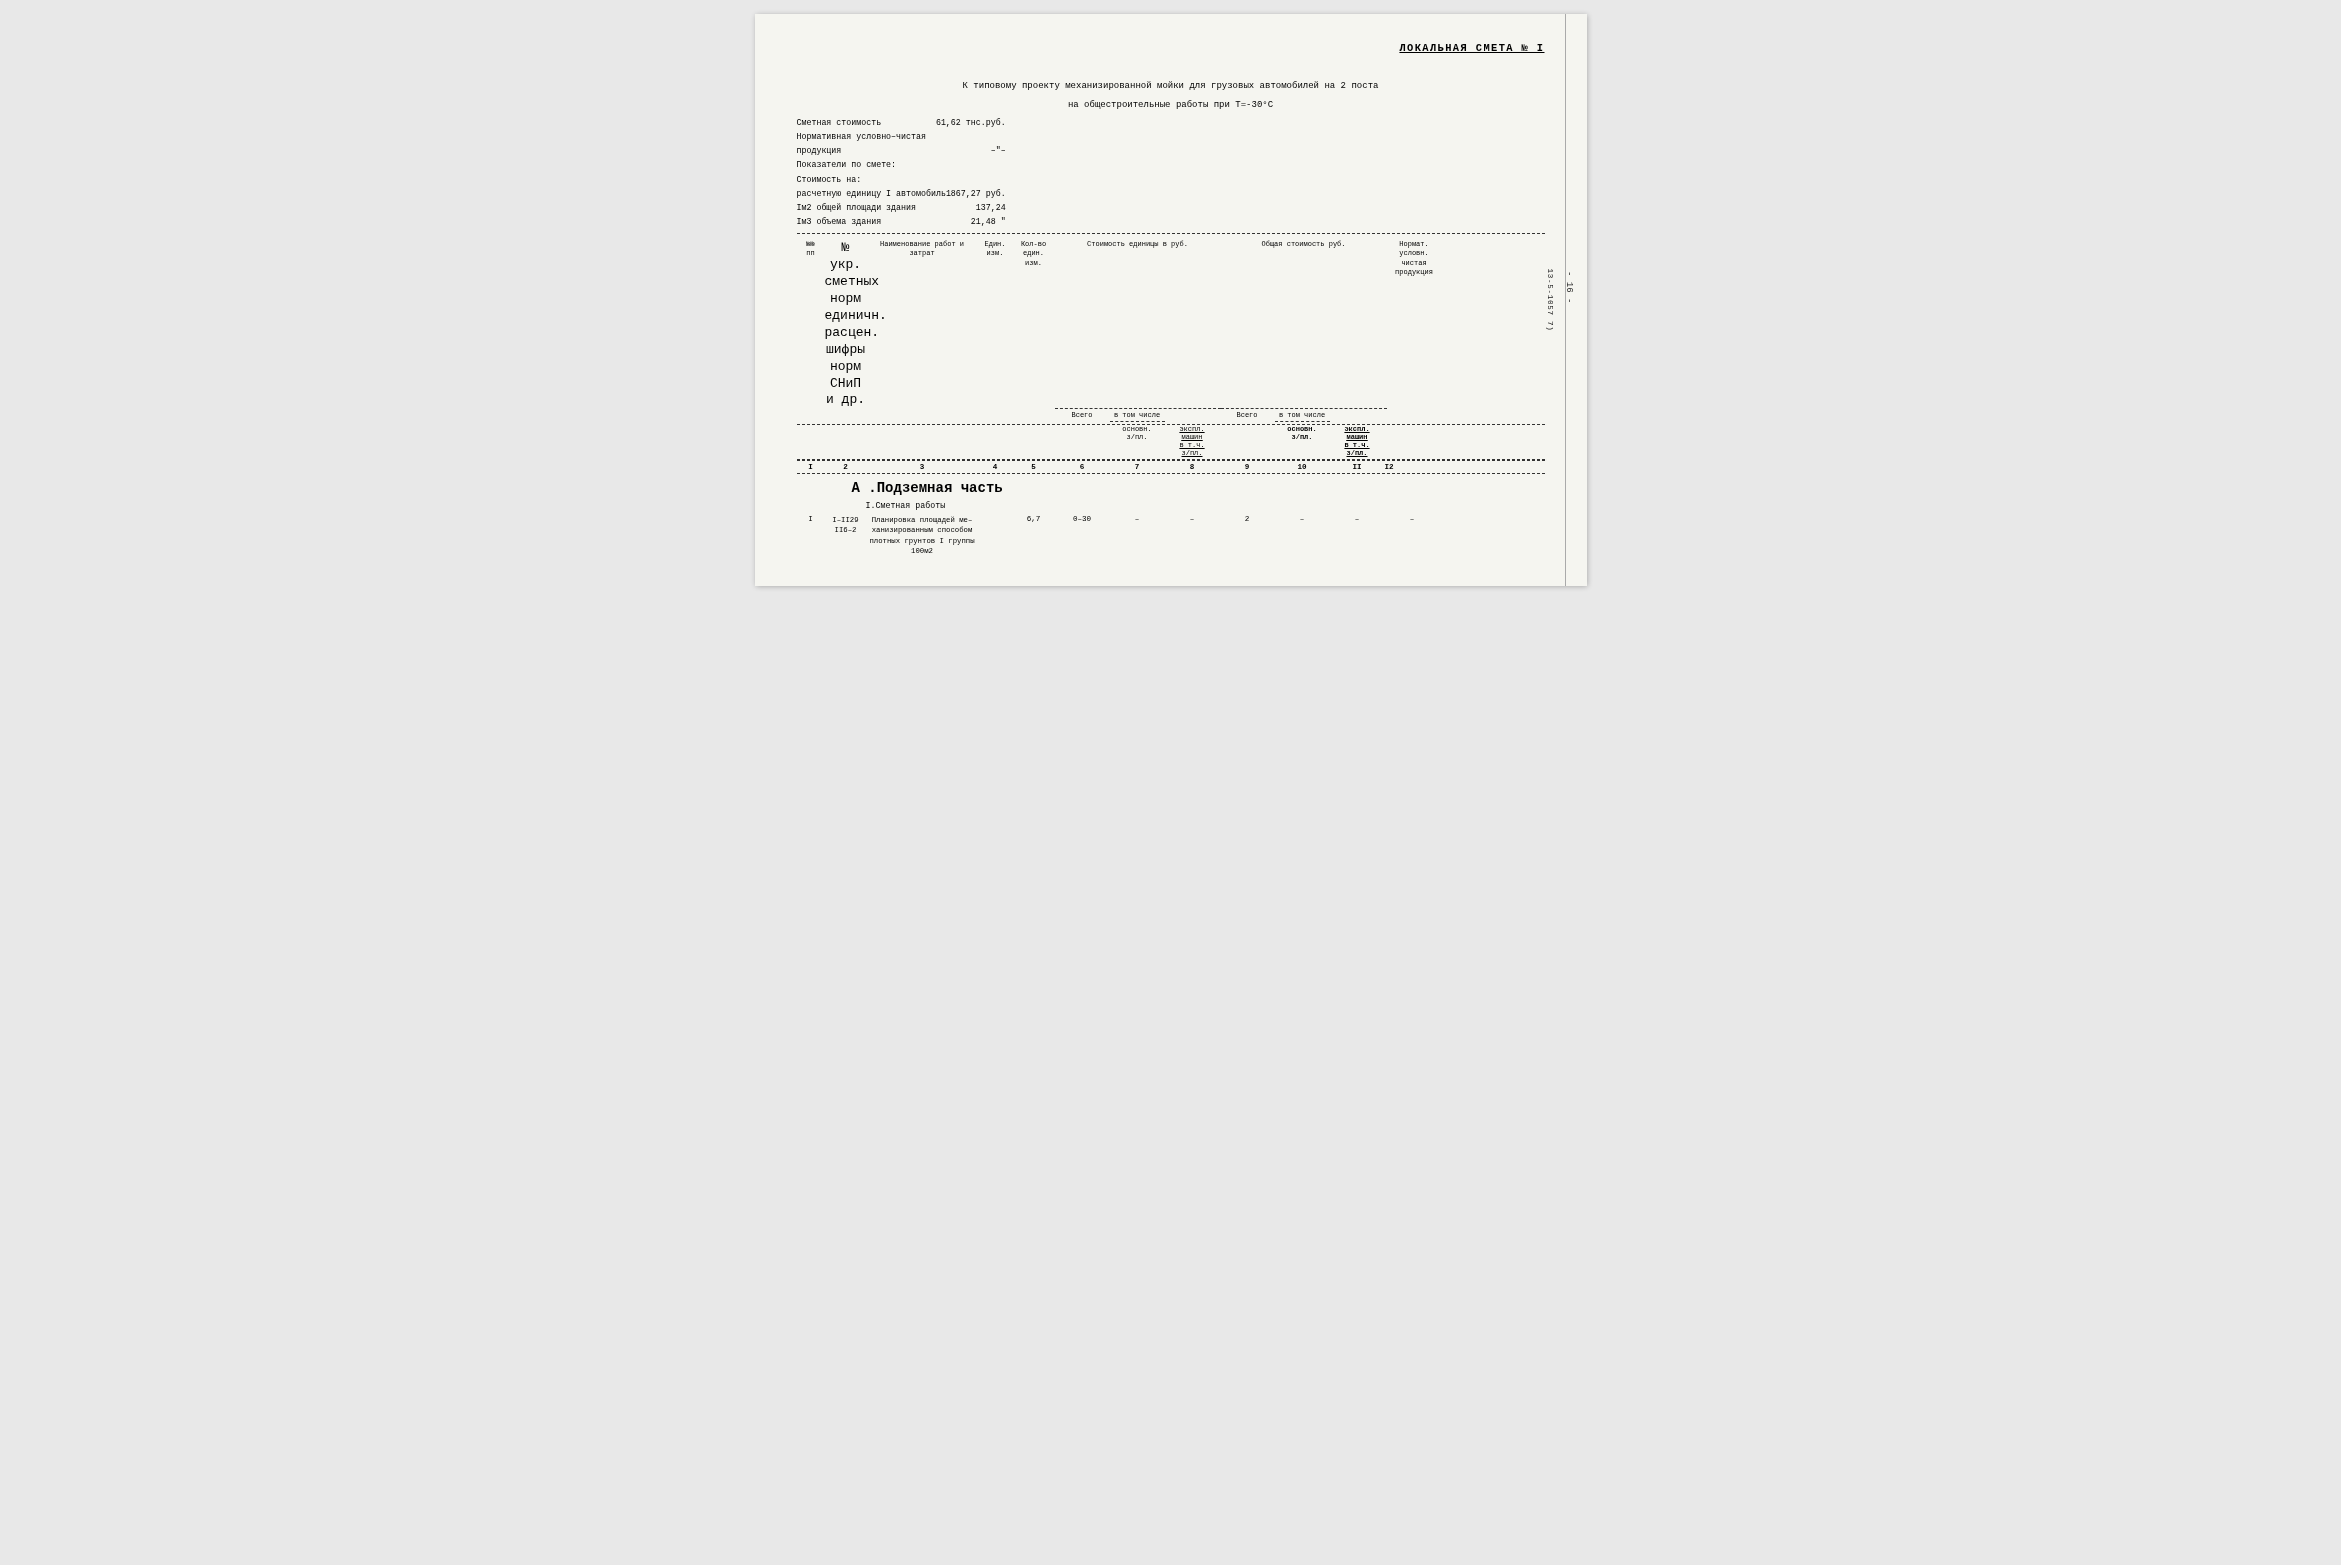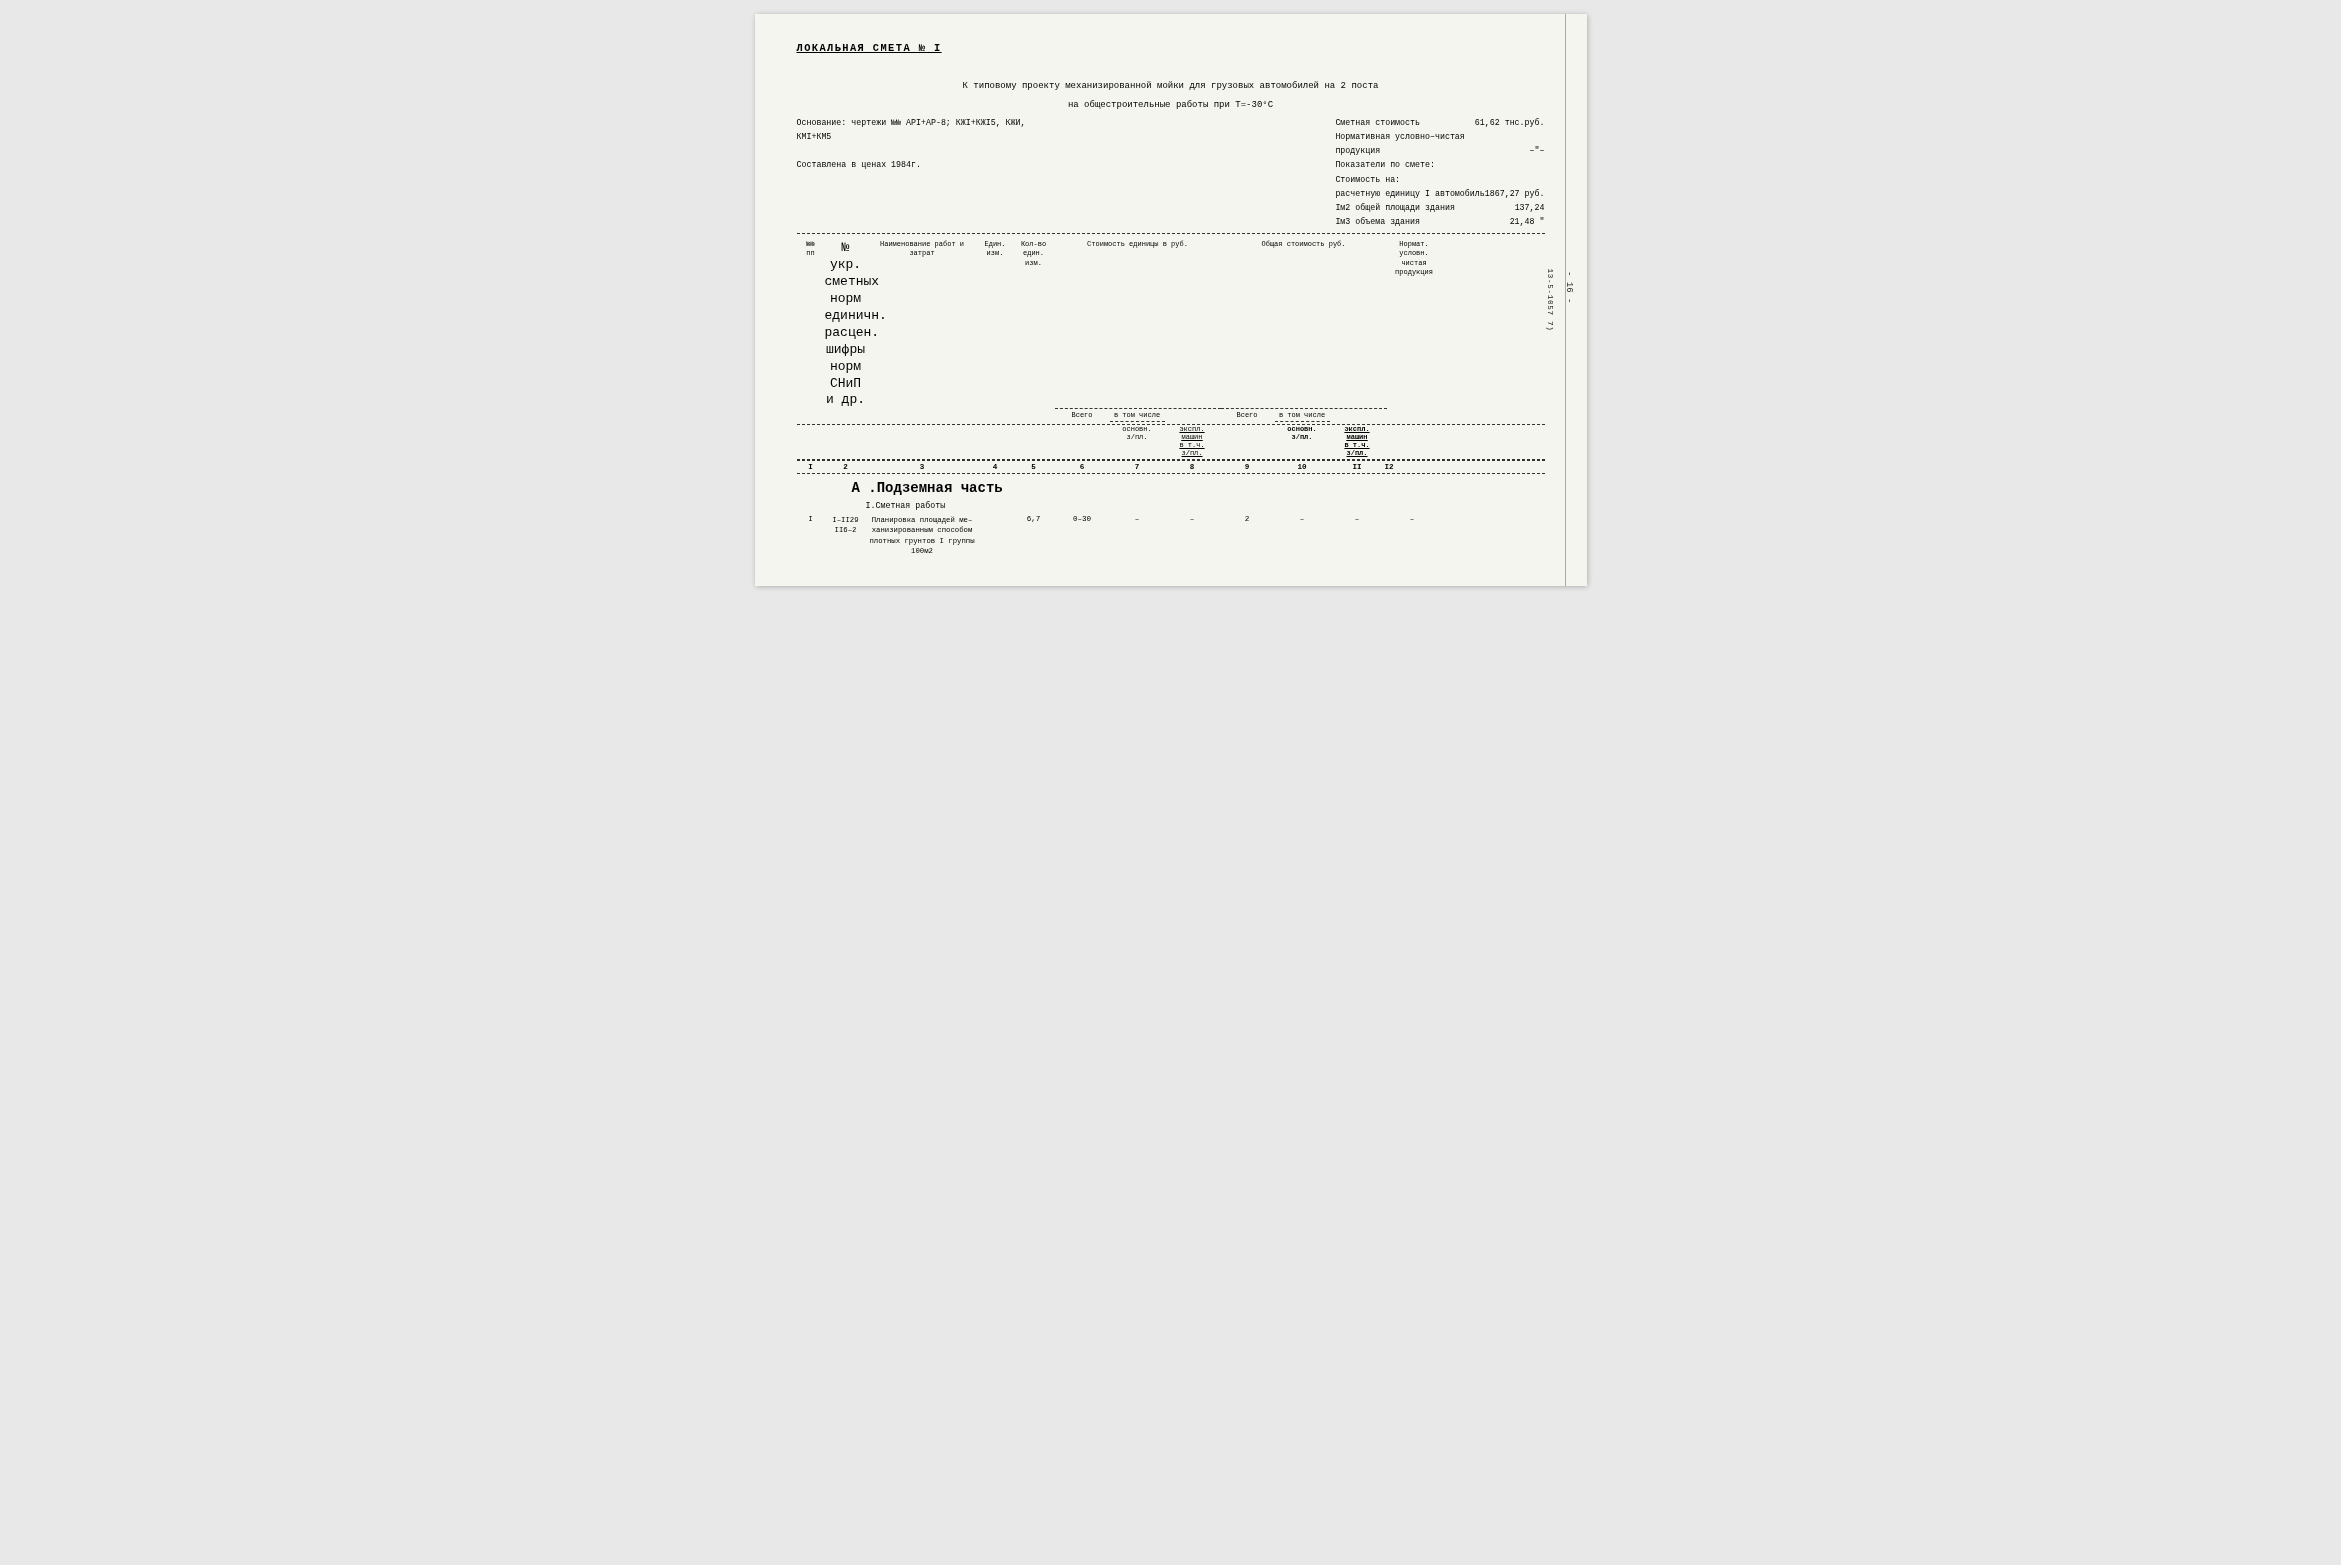--- a/index.html
+++ b/index.html
@@ -40,21 +40,21 @@
       position: absolute;
       right: 12.5px;
       top: 45%;
       font-size: 9px;
       color: #222;
       writing-mode: vertical-rl;
       text-orientation: mixed;
     }
 
     .title-section {
-      text-align: left;
+      text-align: right;
       margin-bottom: 25px;
     }
 
     .title-main {
       font-size: 10.4px;
       font-weight: bold;
       letter-spacing: 1.4px;
       text-decoration: underline;
       margin-bottom: 7px;
     }
@@ -133,26 +133,20 @@
   <div class="page-number">- 16 -</div>
 
   <div class="title-section">
     <div class="title-main">ЛОКАЛЬНАЯ СМЕТА № I</div>
   </div>
 
   <div class="subtitle">К типовому проекту механизированной мойки для грузовых автомобилей на 2 поста</div>
   <div class="subtitle">на общестроительные работы при Т=-30°С</div>
 
   <div class="info-section">
-    <div class="info-left">
-      <div>Основание: чертежи №№ АРI+АР-8; КЖI+КЖI5, КЖИ,</div>
-      <div>КМI+КМ5</div>
-      <br>
-      <div>Составлена в ценах 1984г.</div>
-    </div>
 
     <div class="info-right">
       <div class="info-right-row">
         <span>Сметная стоимость</span>
         <span>61,62 тнс.руб.</span>
       </div>
       <div>Нормативная условно–чистая</div>
       <div class="info-right-row">
         <span>продукция</span>
         <span>–"–</span>

